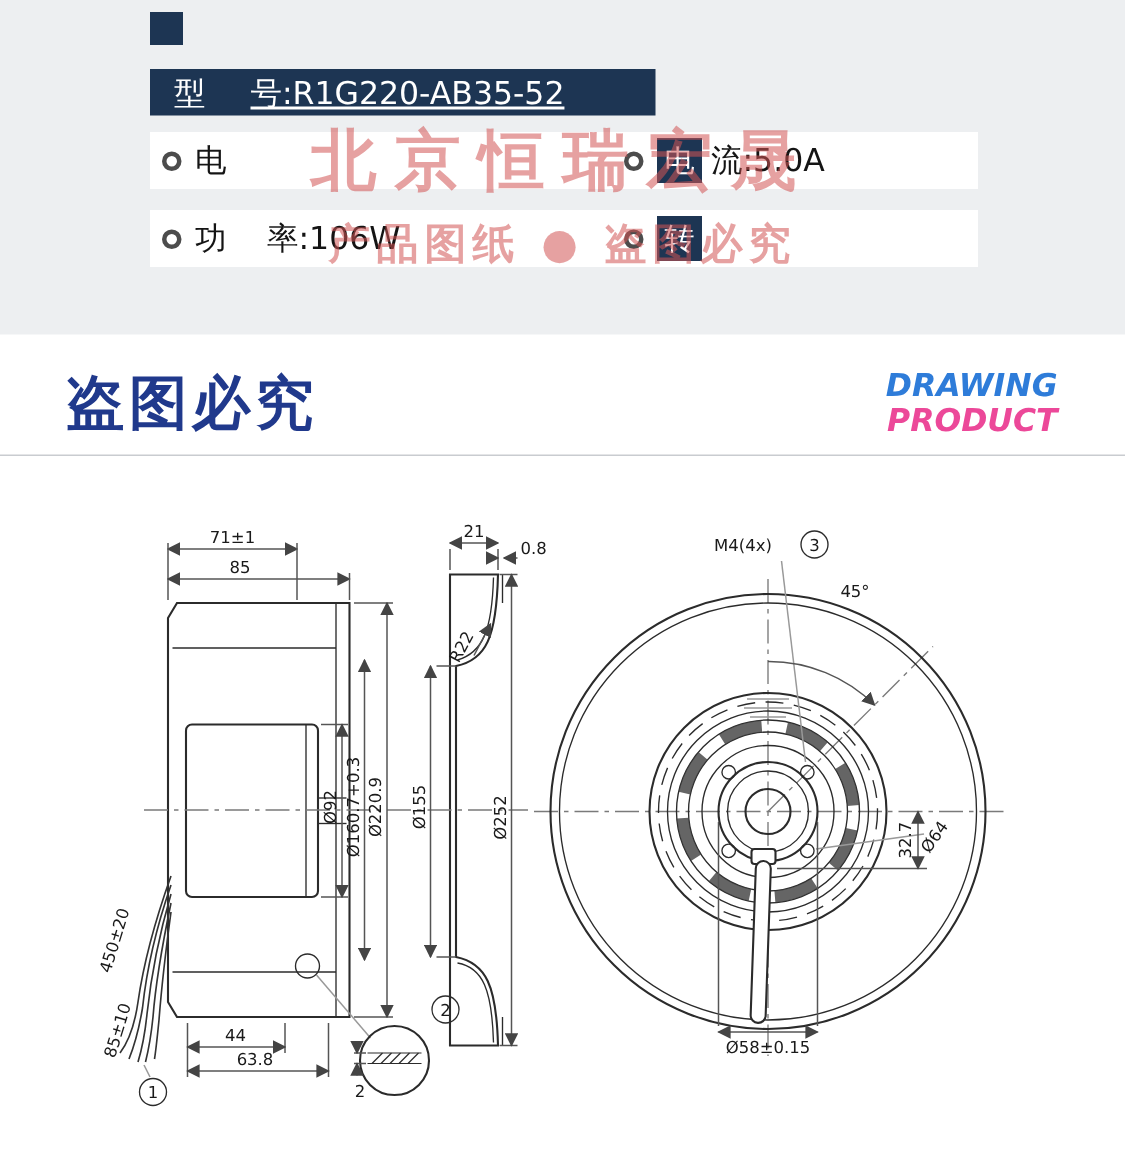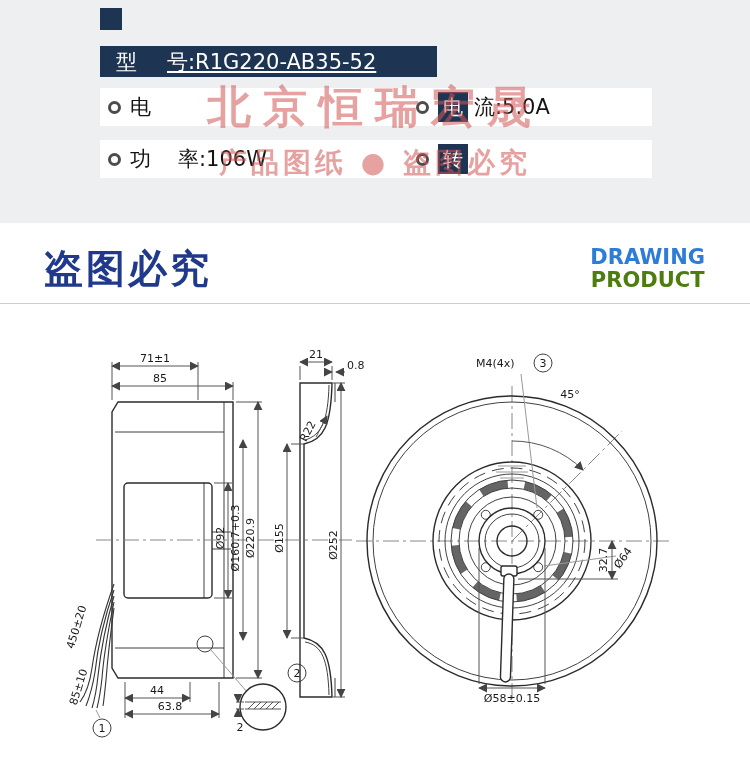--- a/index.html
+++ b/index.html
@@ -43,23 +43,23 @@
   }
   .wm-line2{
     position:absolute;left:0;top:144px;width:750px;text-align:center;
     font-size:28px;font-weight:bold;color:rgba(210,84,84,0.55);letter-spacing:4px;
   }
   
   .section-title{
     position:absolute;left:44px;top:242px;font-size:39px;font-weight:bold;color:#20398c;
     letter-spacing:3px;
   }
-  .corner-label{position:absolute;right:45px;top:246px;text-align:center;line-height:1.08;}
+  .corner-label{position:absolute;right:45px;top:246px;text-align:right;line-height:1.08;font-style:italic;}
   .corner-label .l1{font-size:21px;font-weight:bold;color:#2e7cd9;display:block;}
-  .corner-label .l2{font-size:21px;font-weight:bold;color:#4d7c0f;display:block;}
+  .corner-label .l2{font-size:21px;font-weight:bold;color:#ec4899;display:block;}
   .divider{position:absolute;left:0;top:303px;width:750px;height:1px;background:#c9ccd0;}
   
   .drawing-wrap{position:absolute;left:0;top:330px;width:684px;height:439px;}
   svg text{font-family:"DejaVu Sans","Liberation Sans",sans-serif;font-size:11px;fill:#1a1a1a;}
   .ol{stroke:#2b2b2b;stroke-width:1.4;fill:none;}
   .olf{stroke:#2b2b2b;stroke-width:1.4;fill:#ffffff;}
   .thin{stroke:#2b2b2b;stroke-width:0.9;fill:none;}
   .dim{stroke:#555555;stroke-width:1;fill:none;}
   .cl{stroke:#7a7a7a;stroke-width:0.9;fill:none;stroke-dasharray:16 4 3 4;}
   .hatch{stroke:#2b2b2b;stroke-width:0.8;fill:none;}

